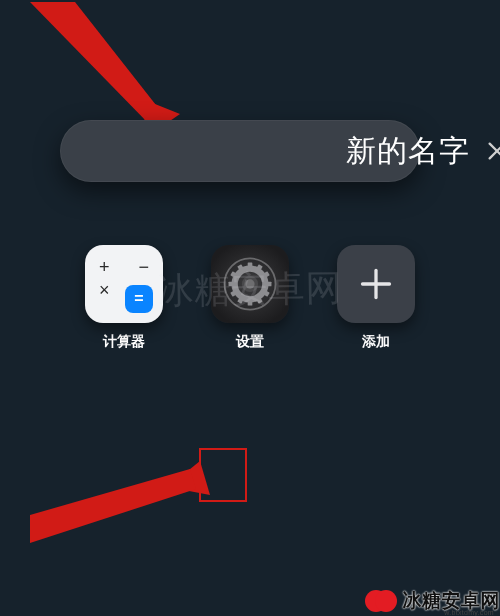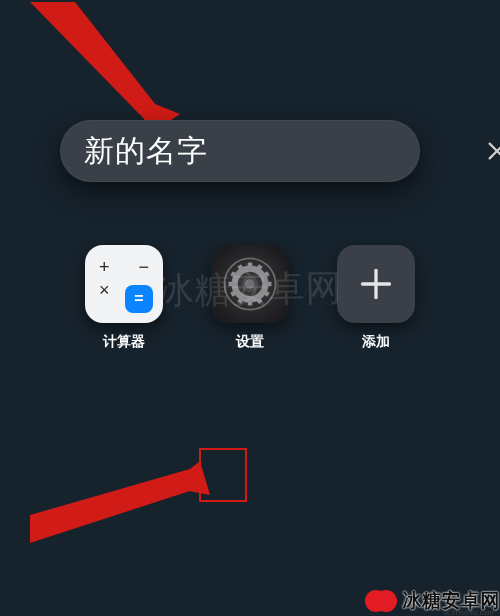--- a/index.html
+++ b/index.html
@@ -39,21 +39,21 @@
       padding: 0 28px 0 24px;
       box-shadow: 0 10px 25px rgba(0,0,0,.5), inset 0 0 0 1px rgba(255,255,255,.05);
     }
     .name-input {
       flex: 1;
       border: none;
       background: transparent;
       color: #fff;
       font-size: 30px;
       font-weight: 400;
-      text-align: left;
+      text-align: right;
       outline: none;
       letter-spacing: 1px;
     }
     .name-input::selection { background: #0a84ff; }
     .caret {
       width: 2px; height: 36px;
       background: #0a84ff;
       margin-left: -2px;
       margin-right: 18px;
     }

